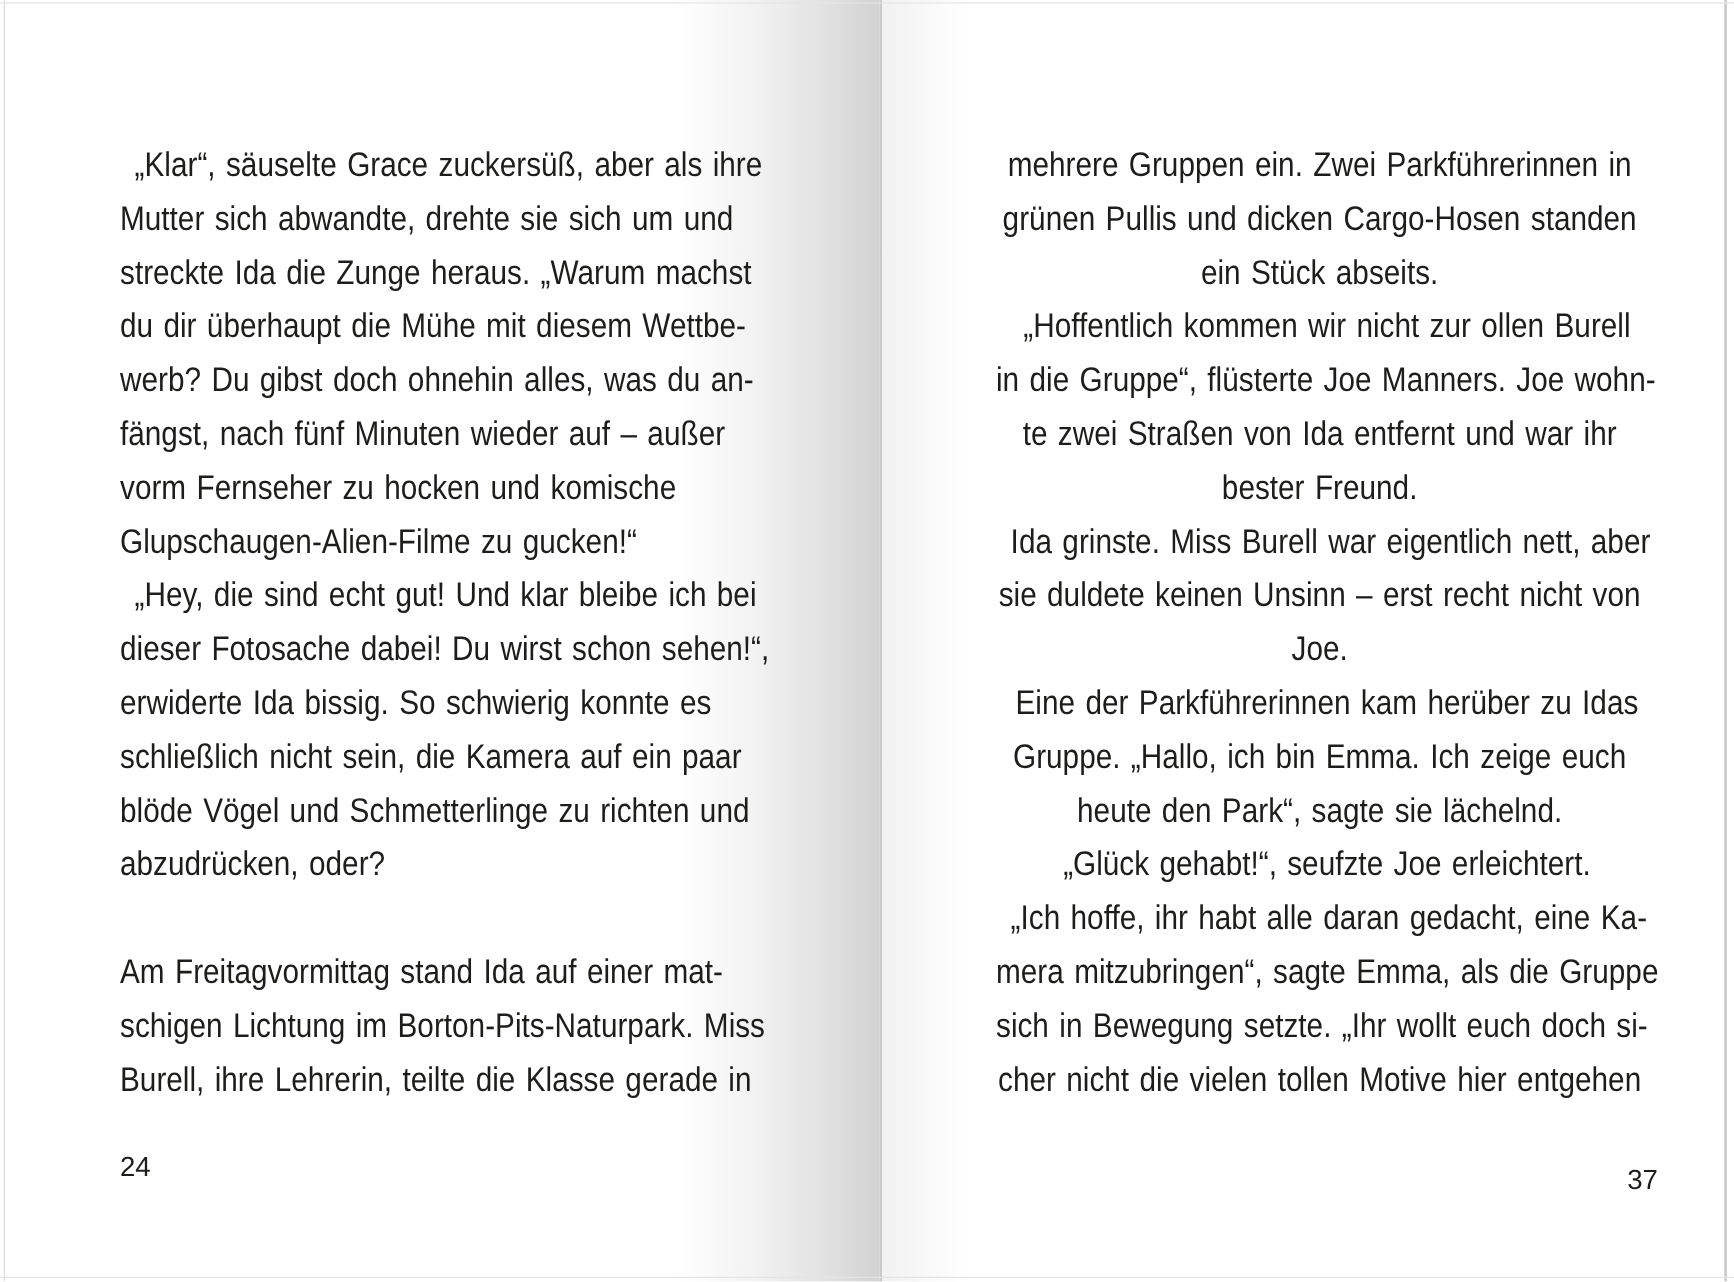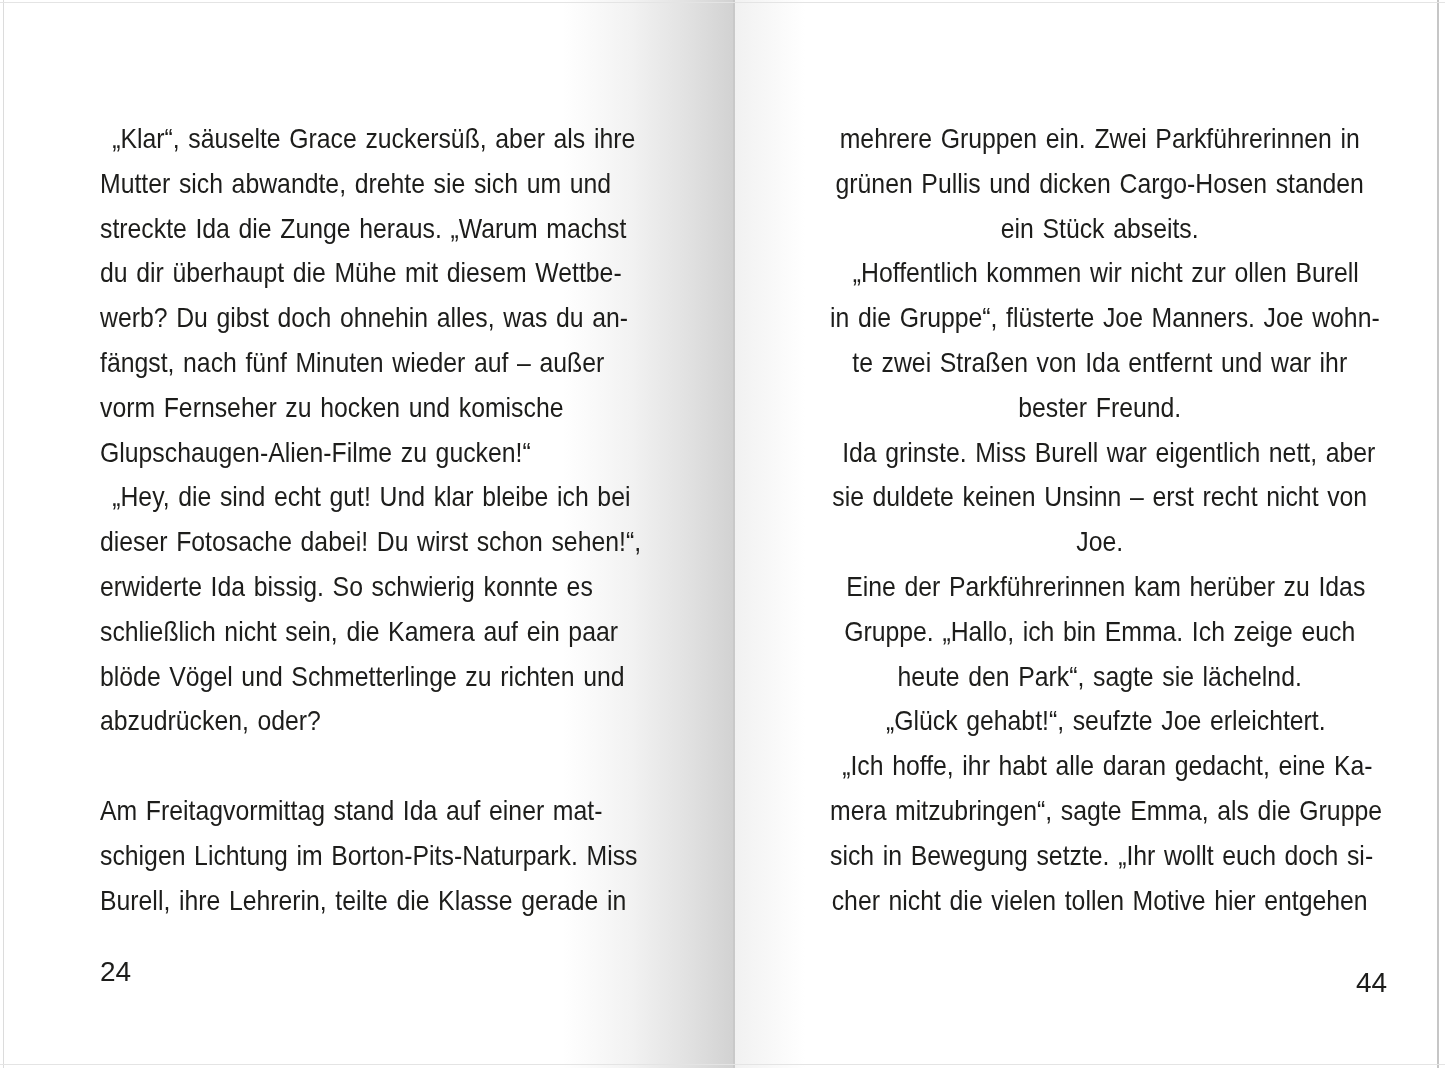--- a/index.html
+++ b/index.html
@@ -48,21 +48,21 @@
     white-space: nowrap;
     word-spacing: 2px;
     letter-spacing: 0;
     transform: scaleX(0.87);
     transform-origin: 0 50%;
   }
   .line.indent { padding-left: 14px; }
 
   .page-number {
     position: absolute;
-    font-size: 28px;
+    font-size: 23px;
     line-height: 30px;
   }
   .page.left  .page-number { left: 100px;  top: 957px; }
   .page.right .page-number { left: 621px;  top: 968px; }
 </style>
 </head>
 <body style="--paper: #ffffff; --text: #1d1d1b; --spine_shadow: #d2d2d2;">
 
 <div class="gutter-left"></div>
 <div class="spine-line"></div>
@@ -128,14 +128,14 @@
       <div class="para">
         <div class="line indent">„Glück gehabt!“, seufzte Joe erleichtert.</div>
       </div>
       <div class="para">
         <div class="line indent">„Ich hoffe, ihr habt alle daran gedacht, eine Ka-</div>
         <div class="line">mera mitzubringen“, sagte Emma, als die Gruppe</div>
         <div class="line">sich in Bewegung setzte. „Ihr wollt euch doch si-</div>
         <div class="line">cher nicht die vielen tollen Motive hier entgehen</div>
       </div>
     </div>
-  <div class="page-number">44</div>
+  <div class="page-number">37</div>
 </div>
 
 </body></html>

